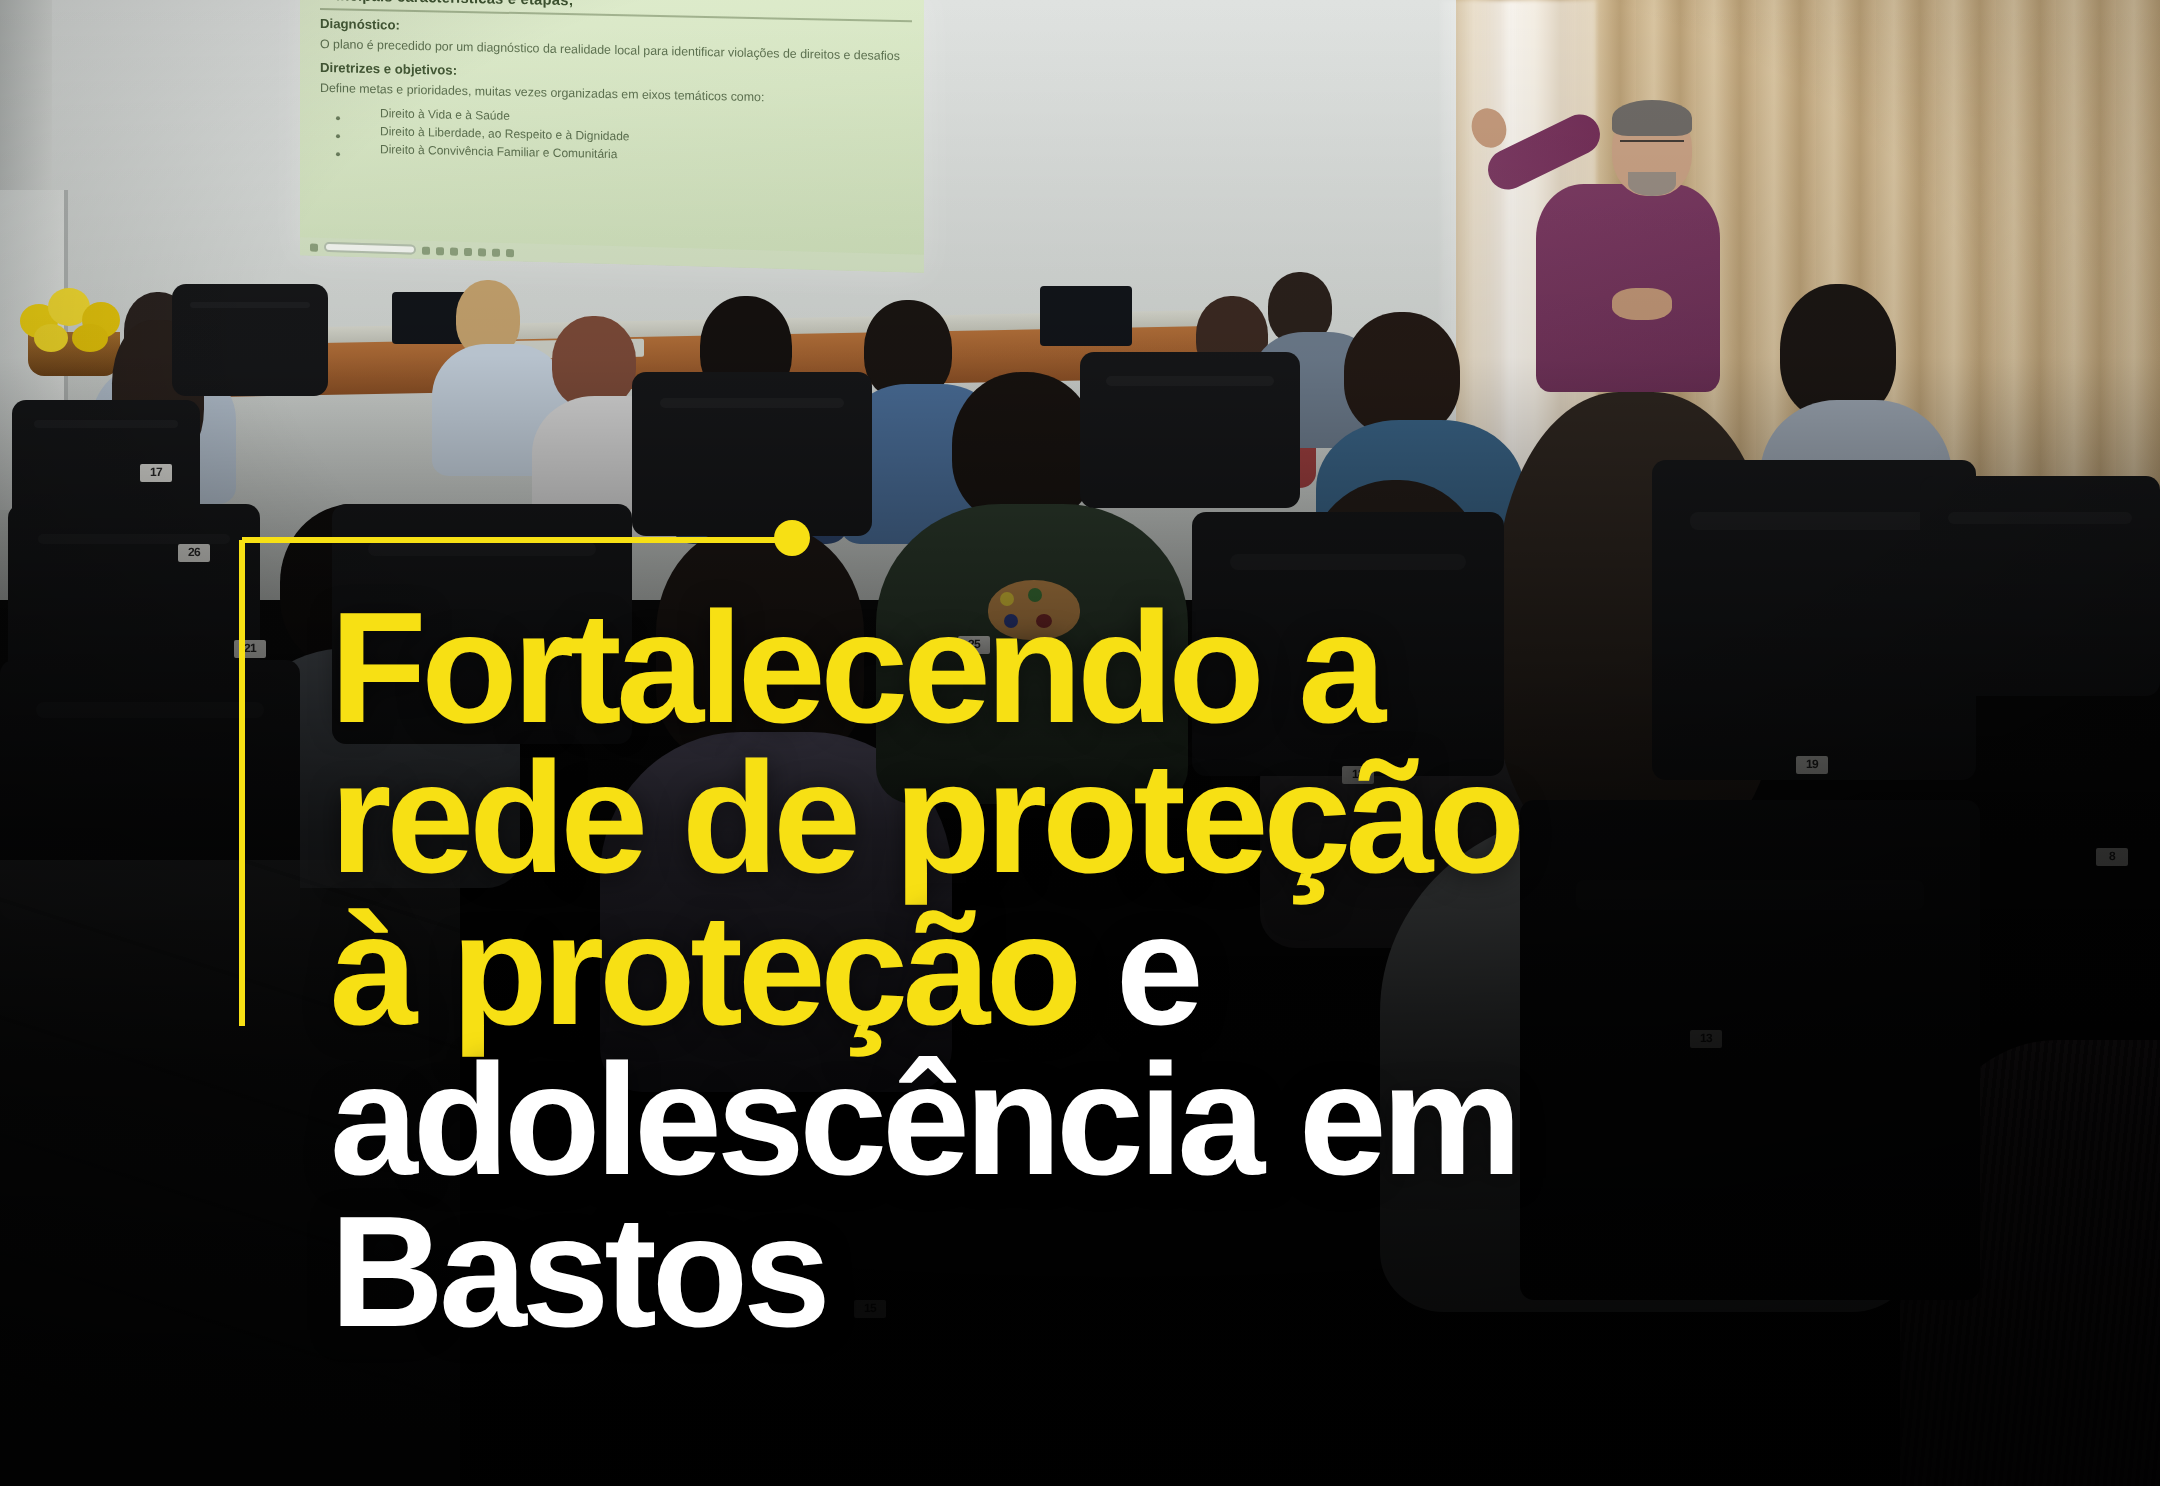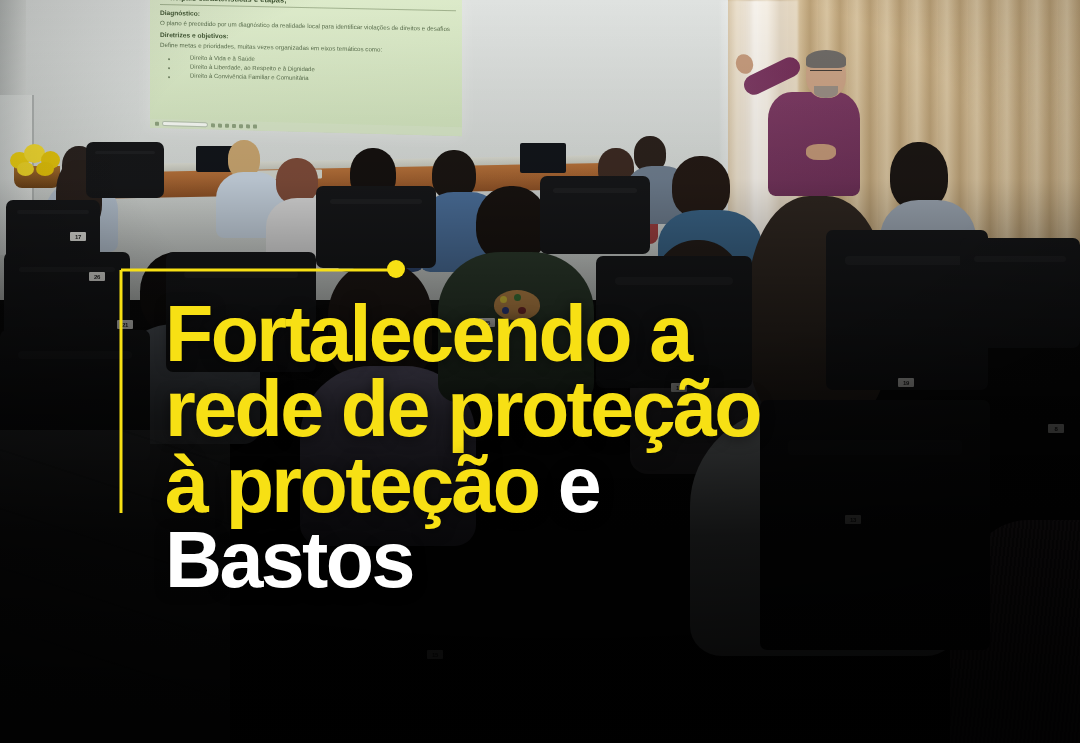--- a/index.html
+++ b/index.html
@@ -371,16 +371,17 @@
   <svg class="bracket" viewBox="0 0 1080 743">
     <line x1="121" y1="270" x2="121" y2="513" stroke="#f7e014" stroke-width="3"></line>
     <line x1="121" y1="270" x2="392" y2="270" stroke="#f7e014" stroke-width="3"></line>
     <circle cx="396" cy="269" r="9" fill="#f7e014"></circle>
   </svg>
 
   <div class="headline">
     <span class="hl-line hi">Fortalecendo a</span>
     <span class="hl-line hi">rede de proteção</span>
     <span class="hl-line"><span class="hi">à proteção</span><span> e</span></span>
+    <span class="hl-line">adolescência em</span>
     <span class="hl-line">Bastos</span>
   </div>
 
 </div>
 
 </body></html>

